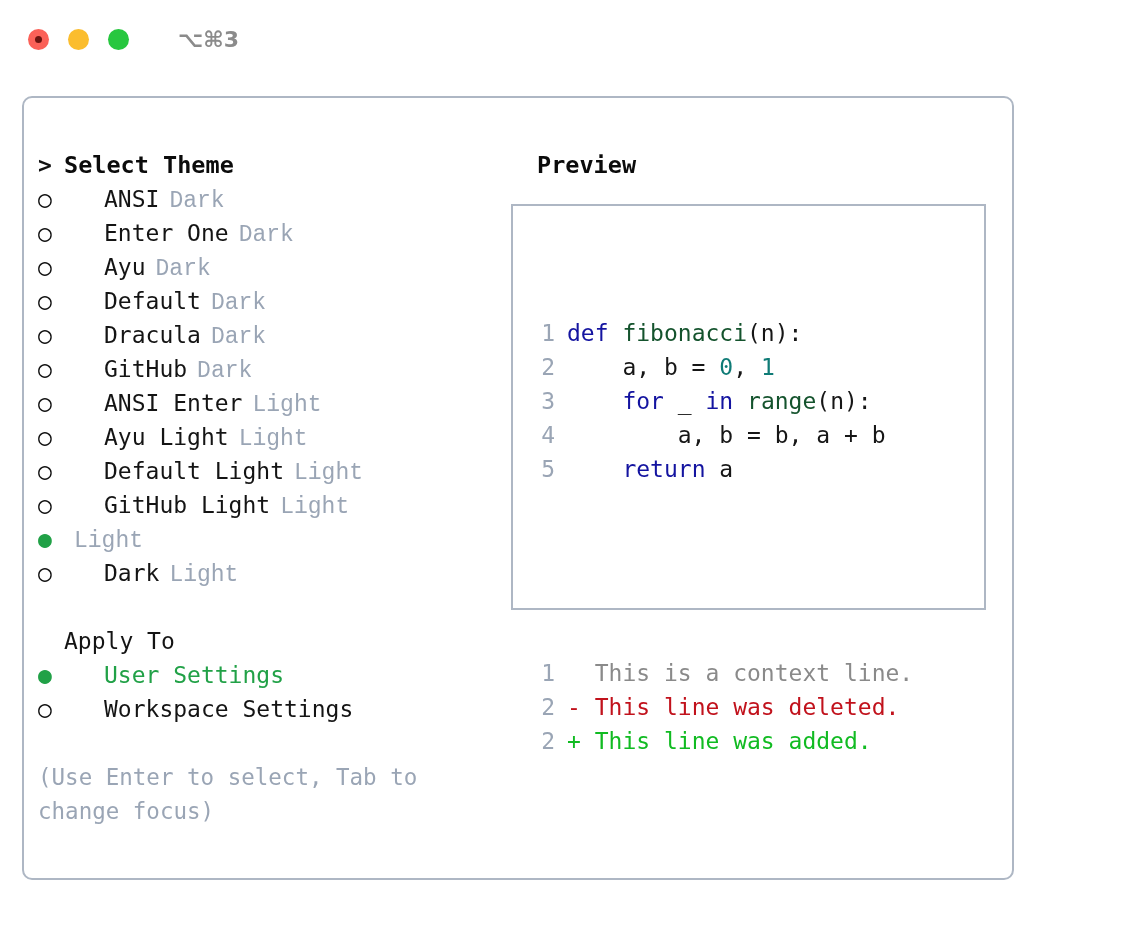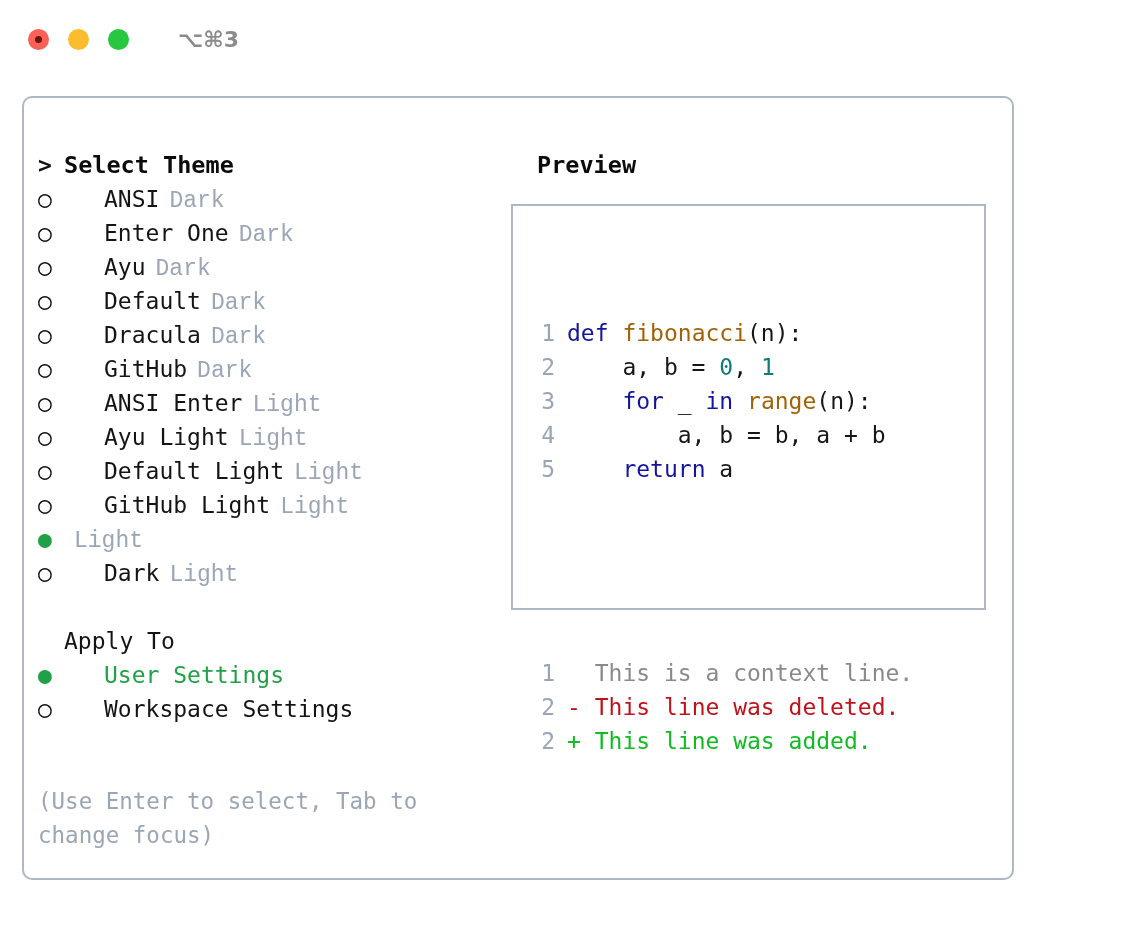--- a/index.html
+++ b/index.html
@@ -129,21 +129,21 @@
   .section-gap  { height: 34px; }
 
   .apply-header {
     color: #141414;
     font-weight: normal;
   }
 
   .hint {
     position: absolute;
     left: 14px;
-    top: 686px;
+    top: 662px;
     width: 420px;
     font-size: 22.5px;
     line-height: 34px;
     color: #9aa5b5;
   }
 
   
   .right-col {
     position: absolute;
     left: 478px;
@@ -182,21 +182,21 @@
 
   .ln {
     display: inline-block;
     width: 26px;
     text-align: right;
     color: #9aa5b5;
   }
   .gut { display: inline-block; width: 12px; }
 
   .kw   { color: #1414a0; }
-  .fn   { color: #a16207; }
+  .fn   { color: #14532d; }
   .num  { color: #0f7b76; }
   .pl   { color: #161616; }
 
   .ctx  { color: #8a8a8a; }
   .del  { color: #c1121c; }
   .add  { color: #11bb22; }
 
   .blank-line { height: 34px; }
 </style>
 </head>

